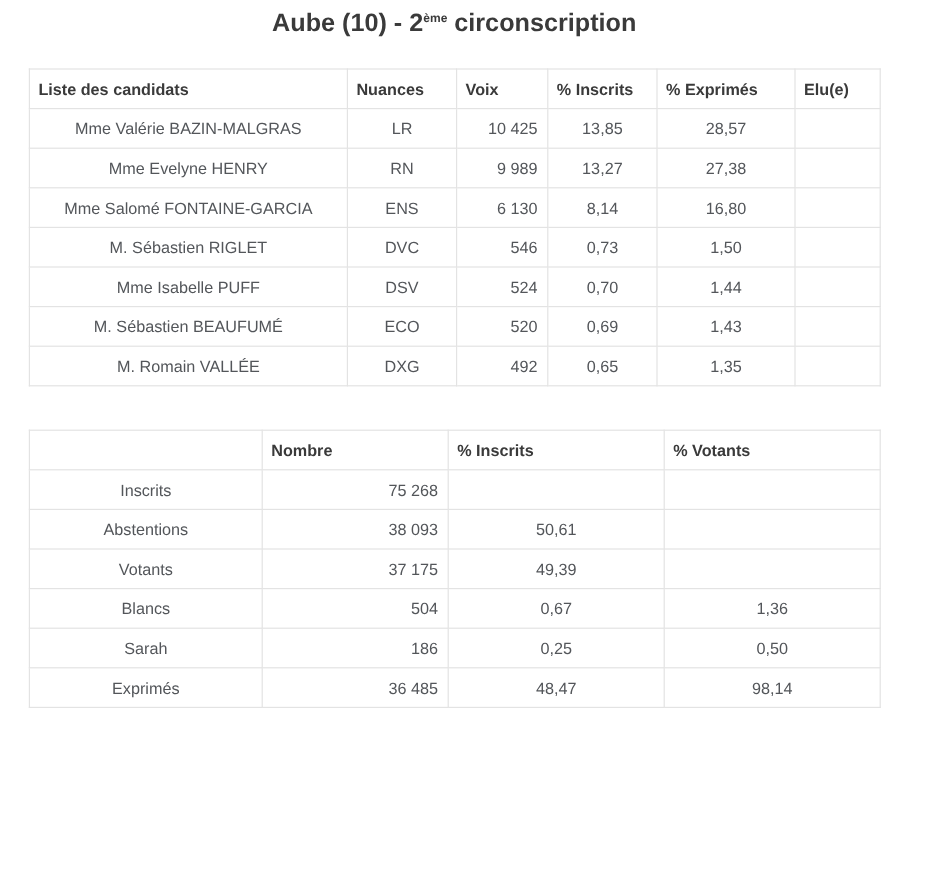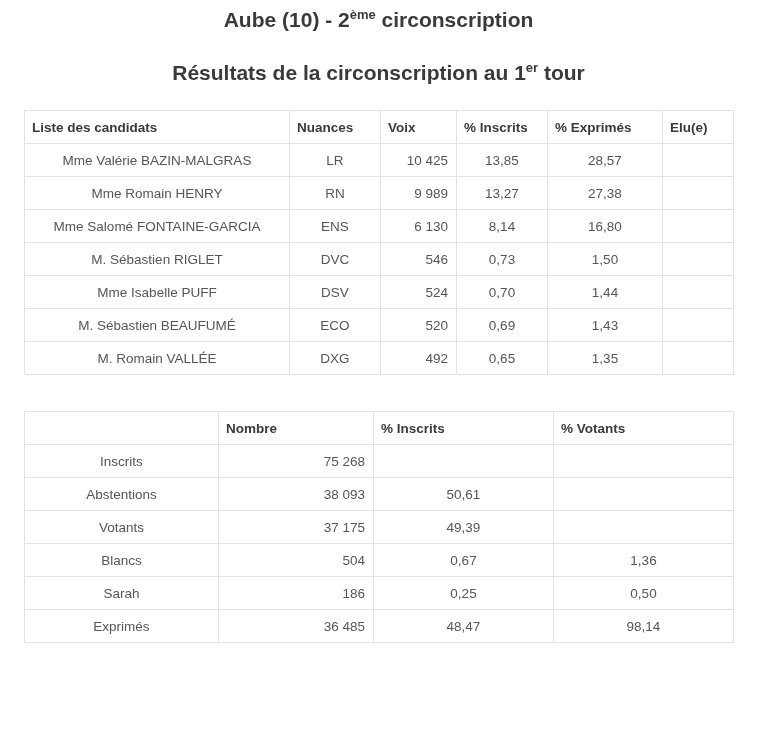--- a/index.html
+++ b/index.html
@@ -27,21 +27,21 @@
   h1.title, h2.subtitle {
     text-align: center;
     color: var(--text-strong);
     font-size: 21px;
     font-weight: bold;
     line-height: 25px;
   }
   h1.title { margin: 7px 0 0 0; }
   h2.subtitle { margin: 28px 0 0 0; }
   .title sup, .subtitle sup {
-    font-size: 13px;
+    font-size: 10px;
     line-height: 0;
     vertical-align: super;
   }
   table {
     border-collapse: collapse;
     table-layout: fixed;
     width: 709px;
     background: var(--bg);
   }
   table.candidates { margin-top: 25px; }
@@ -65,21 +65,20 @@
   td.ar { text-align: right; padding-right: 8px; }
 </style>
 </head>
 <body>
 
 <div class="page">
   <div class="content">
 
     <h1 class="title"><span>Aube (10) - 2</span><sup>ème</sup><span> circonscription</span></h1>
 
-    <h2 class="subtitle"><span>Résultats de la circonscription au 1</span><sup>er</sup><span> tour</span></h2>
 
     <table class="candidates">
       <colgroup>
         <col style="width:265px">
           <col style="width:91px">
           <col style="width:76px">
         <col style="width:91px">
           <col style="width:115px">
           <col style="width:71px">
       </colgroup>
@@ -96,21 +95,21 @@
       <tbody>
         <tr>
           <td class="al">Mme Valérie BAZIN-MALGRAS</td>
           <td class="ac">LR</td>
           <td class="ar">10 425</td>
           <td class="ac">13,85</td>
           <td class="ac">28,57</td>
           <td class="ac"></td>
         </tr>
         <tr>
-          <td class="al">Mme Romain HENRY</td>
+          <td class="al">Mme Evelyne HENRY</td>
           <td class="ac">RN</td>
           <td class="ar">9 989</td>
           <td class="ac">13,27</td>
           <td class="ac">27,38</td>
           <td class="ac"></td>
         </tr>
         <tr>
           <td class="al">Mme Salomé FONTAINE-GARCIA</td>
           <td class="ac">ENS</td>
           <td class="ar">6 130</td>

